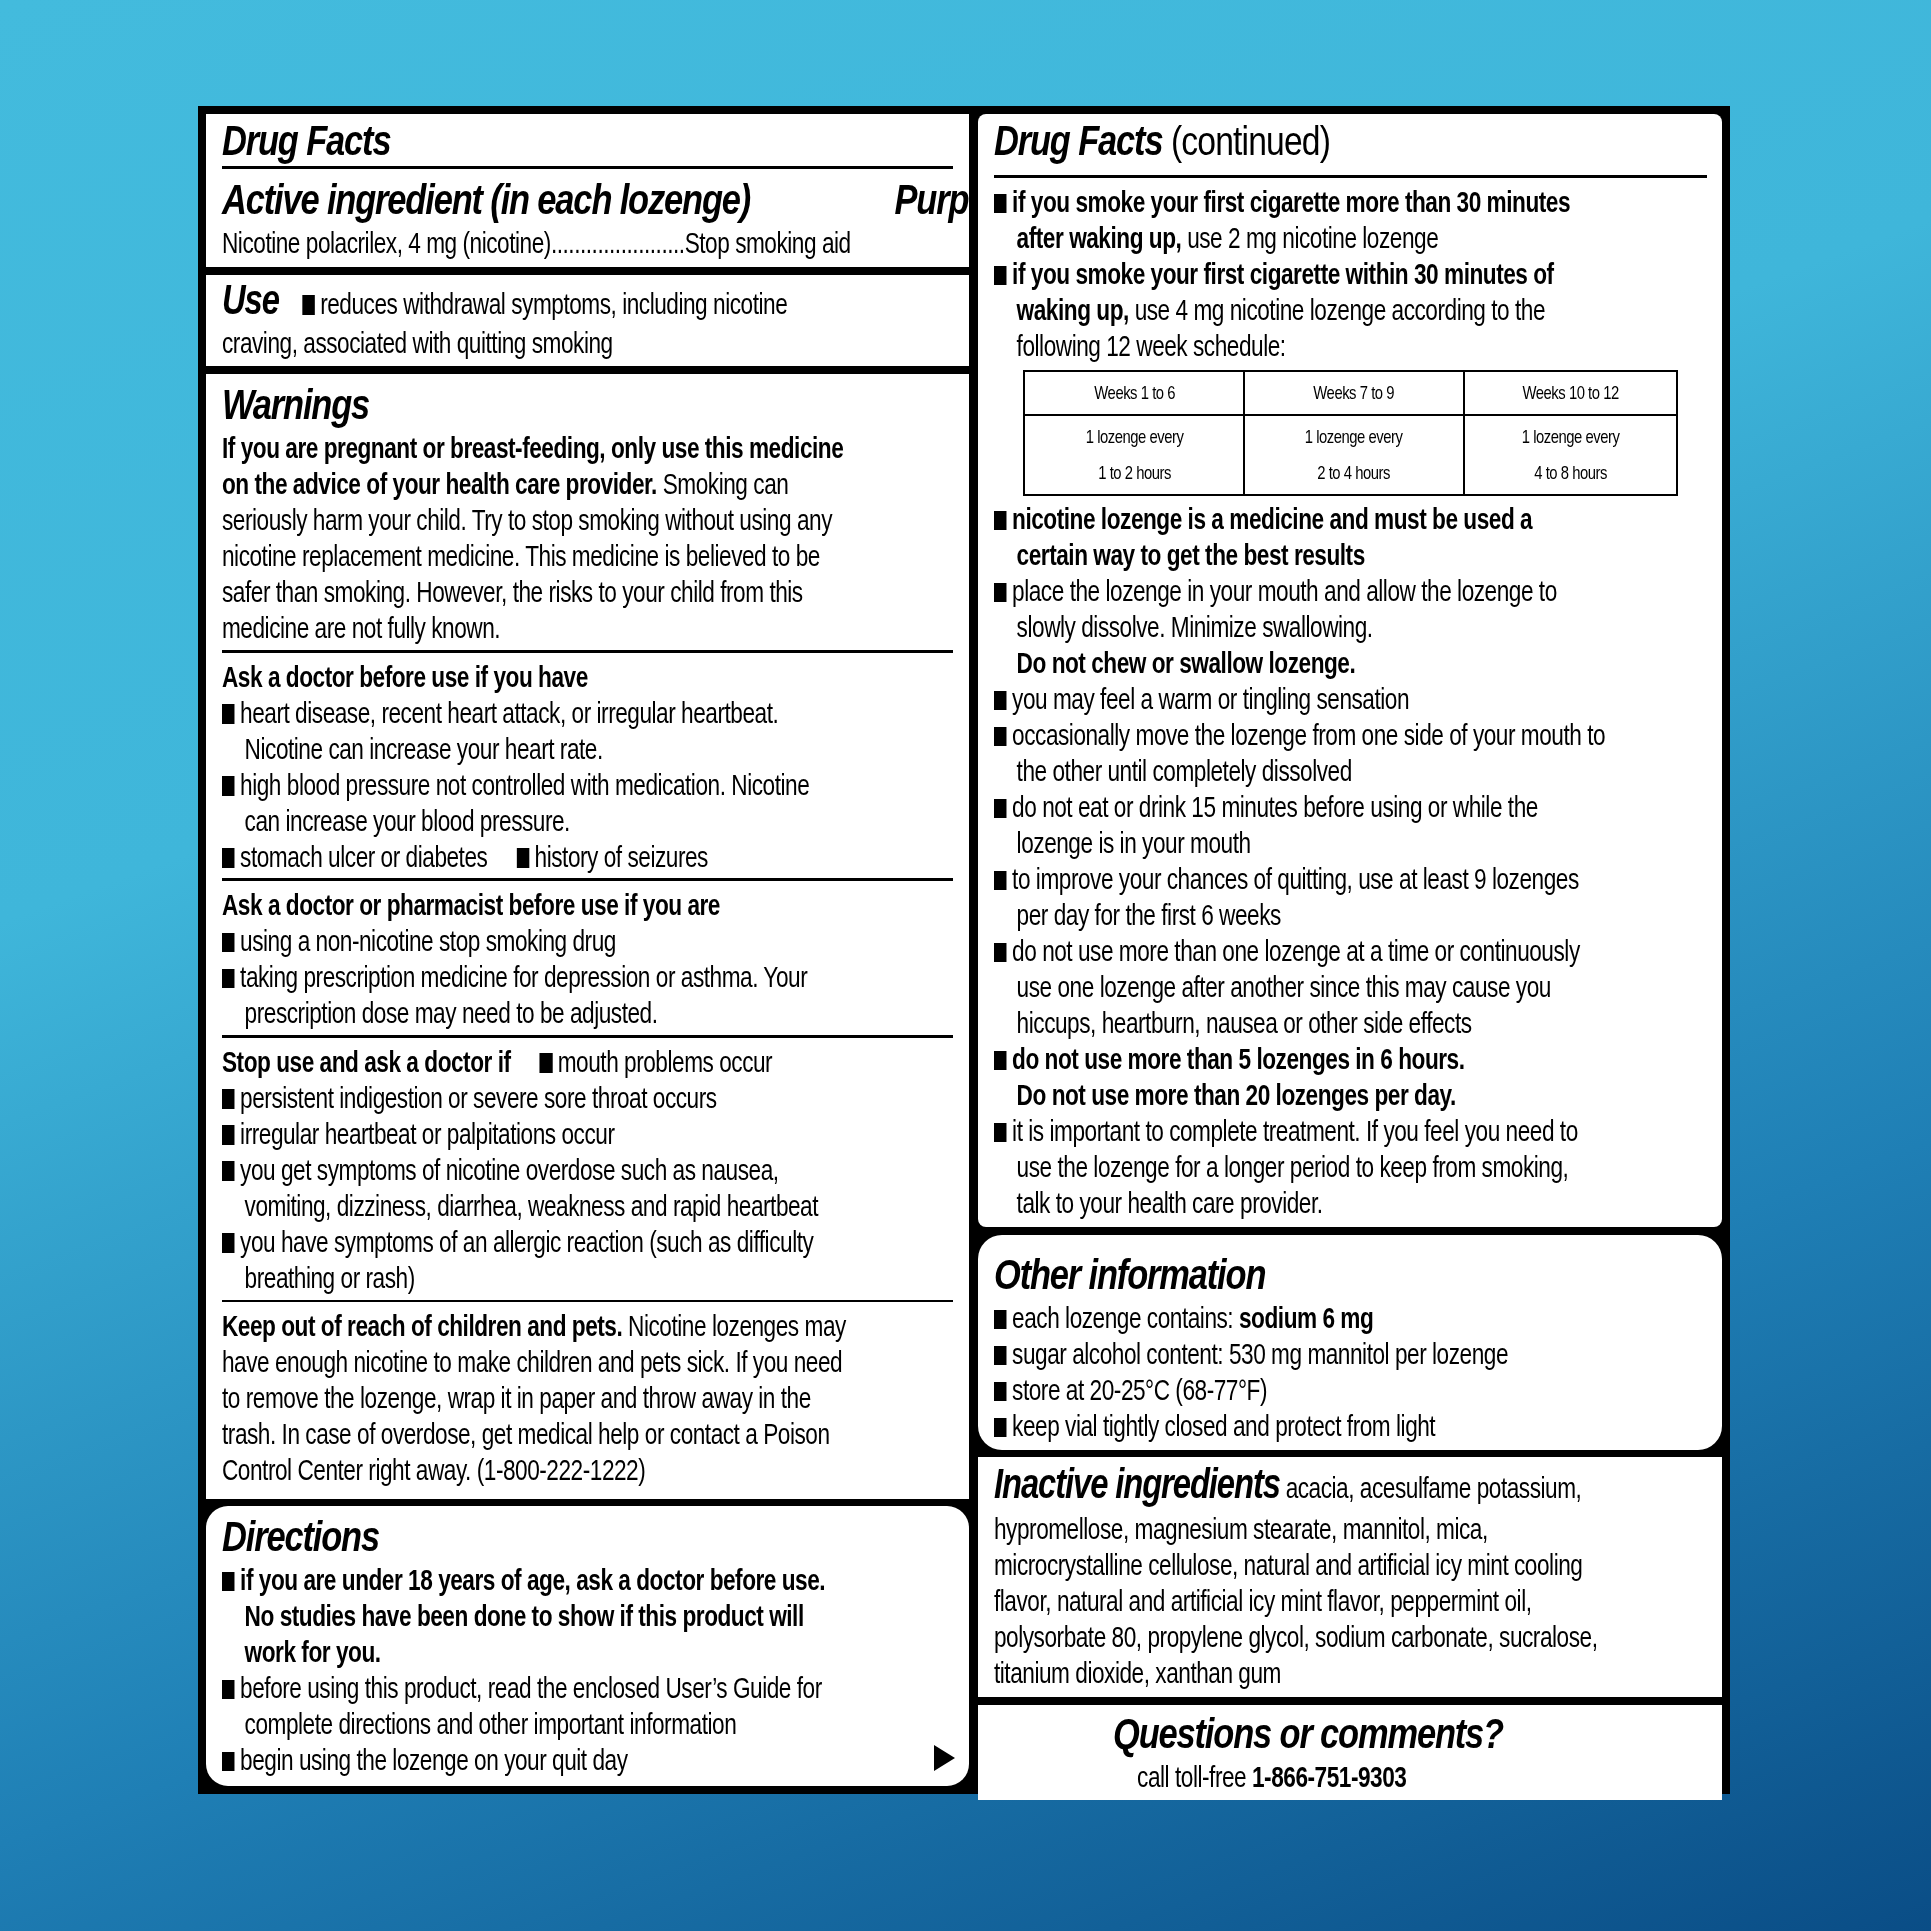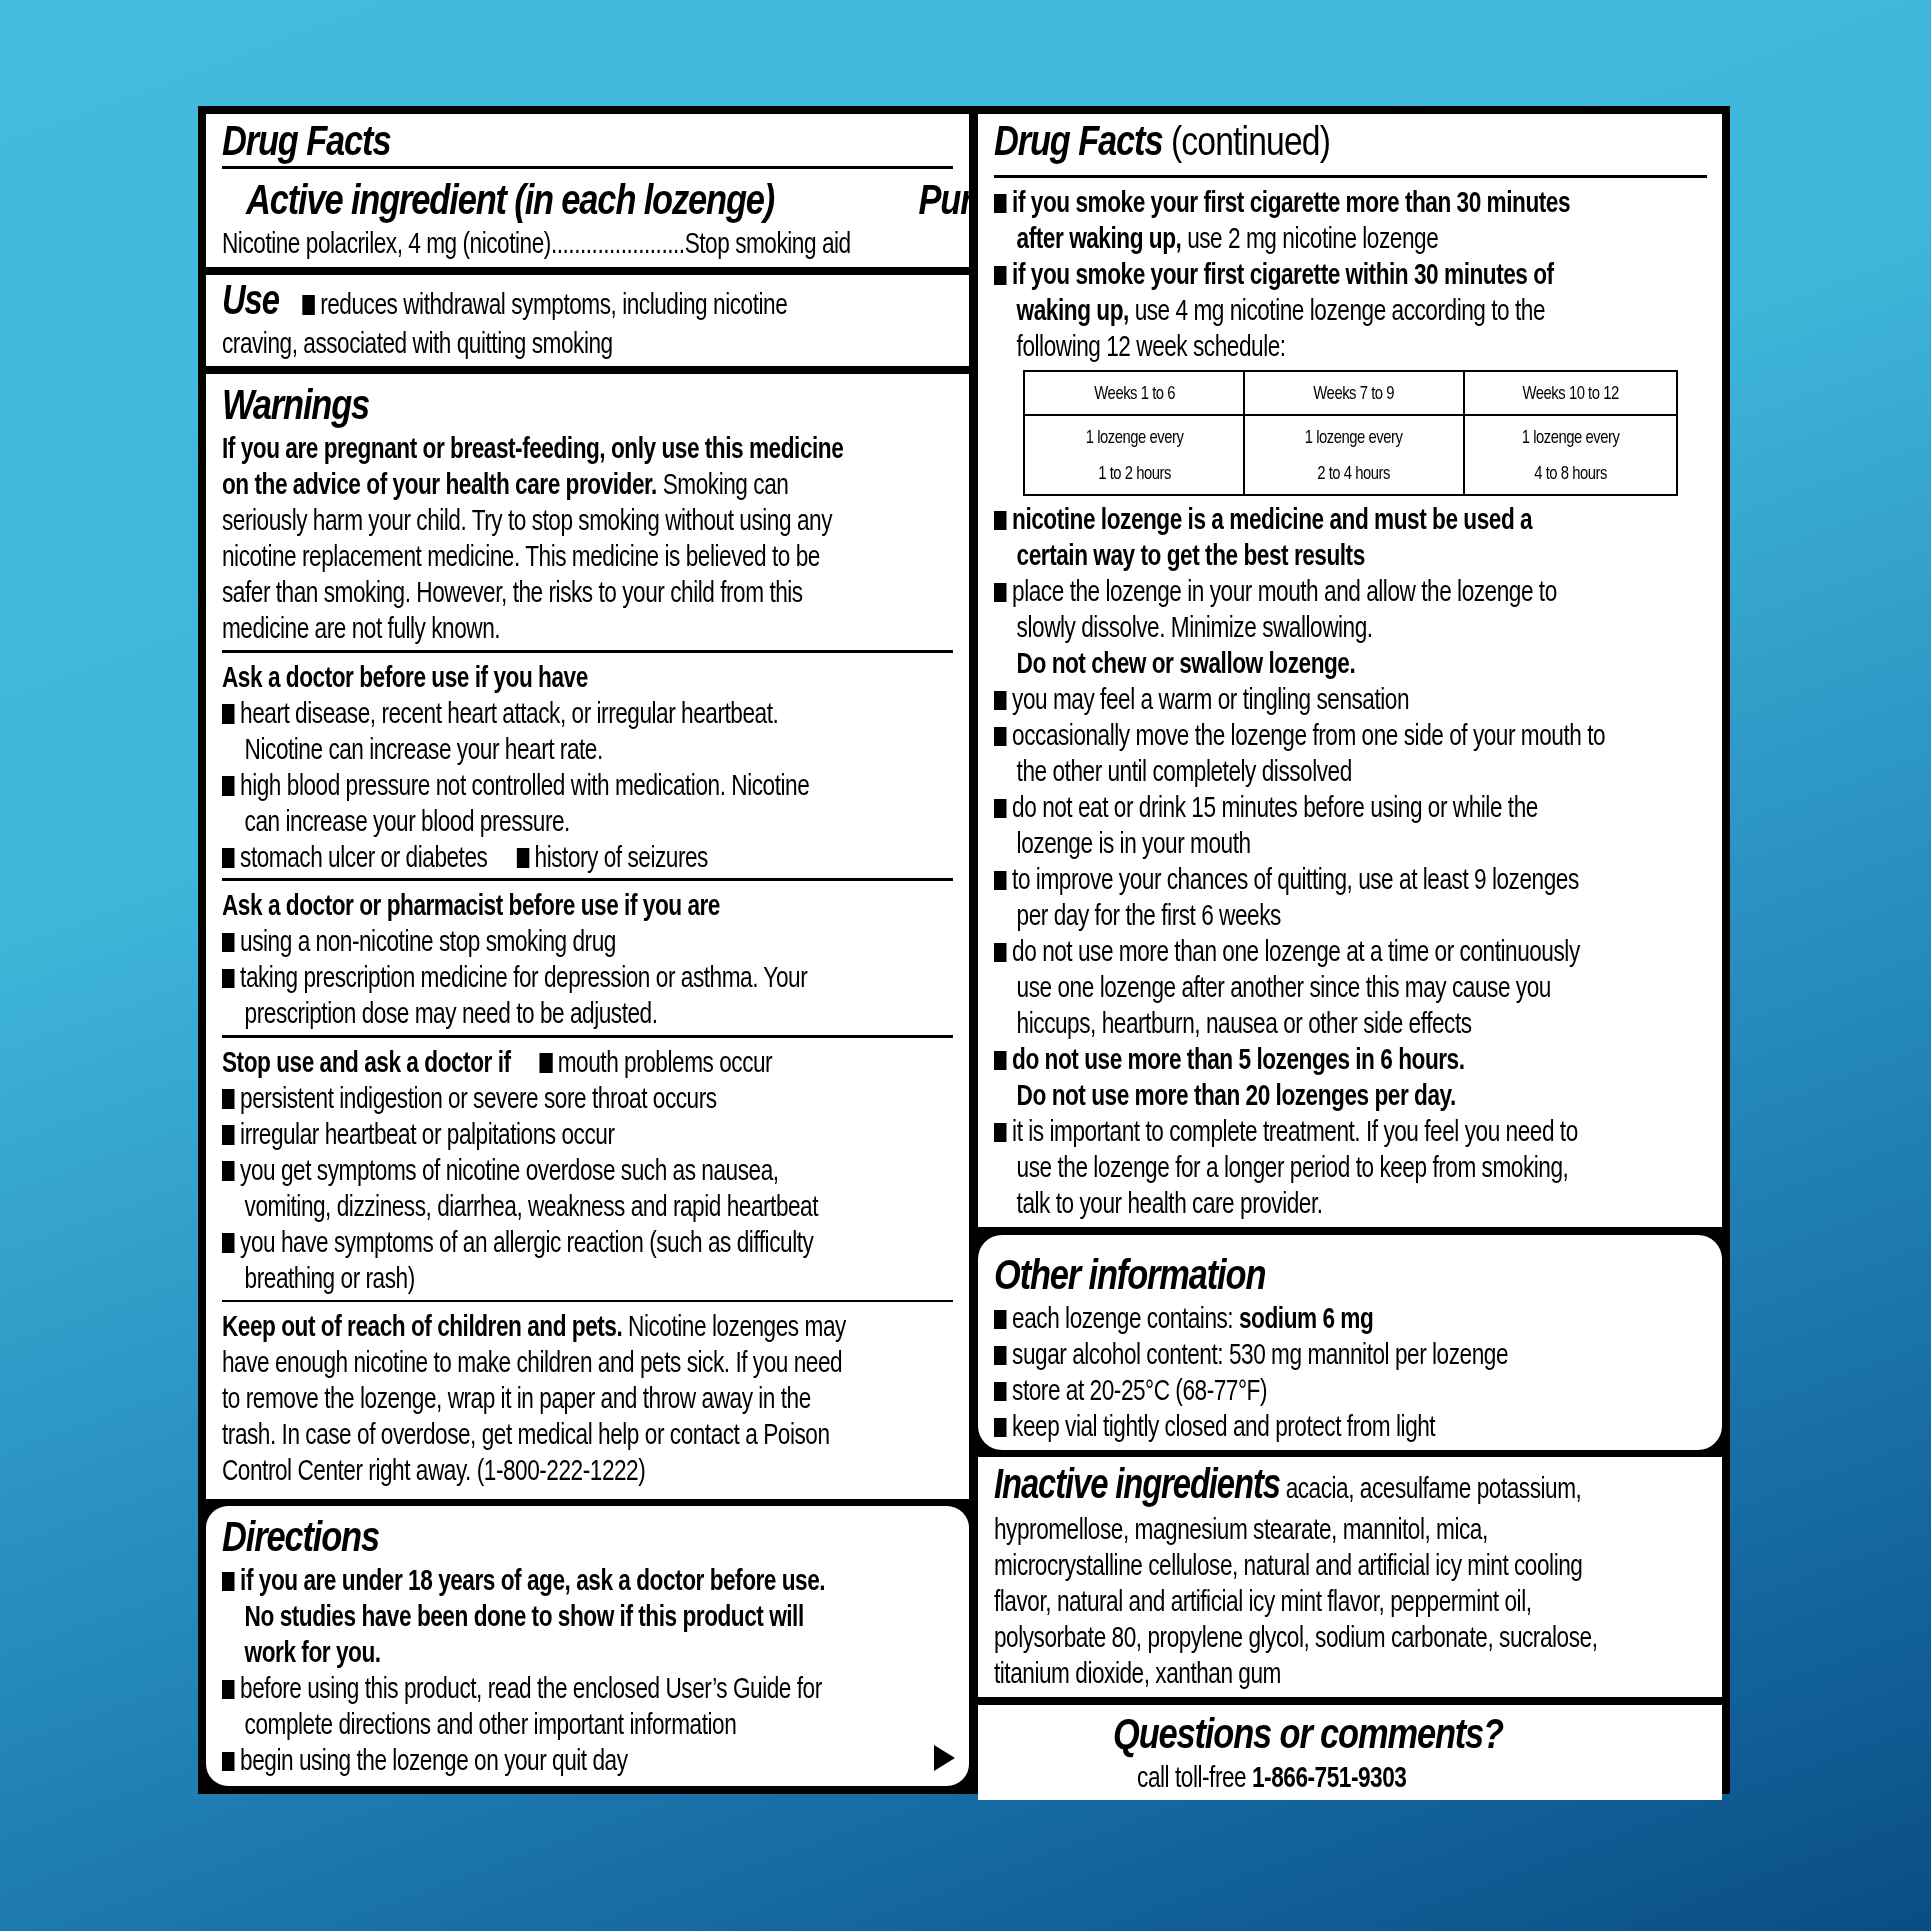--- a/index.html
+++ b/index.html
@@ -68,21 +68,21 @@
 </head>
 <body>
 
 <div class="panel">
 
   <div class="col left">
 
     <div class="box" style="padding-top:1.9px;">
       <div class="h1">Drug Facts</div>
       <div class="rule" style="margin-top:0;"></div>
-      <div style="display:flex; justify-content:space-between; align-items:baseline;margin-left:24px;">
+      <div style="display:flex; justify-content:space-between; align-items:baseline;">
         <span class="h1">Active ingredient (in each lozenge)</span>
         <span class="h1" style="transform-origin:right center;">Purpose</span>
       </div>
       <div class="t"><span>Nicotine polacrilex, 4 mg (nicotine).......................</span><span>Stop smoking aid</span></div>
     </div>
     <div class="gap"></div>
 
     <div class="box">
       <div class="t" style="line-height:42px;"><span class="h-inline">Use</span>&nbsp;&nbsp;&nbsp;&nbsp;<span class="bullet"></span><span>reduces withdrawal symptoms, including nicotine</span></div>
       <div class="t">craving, associated with quitting smoking</div>
@@ -137,21 +137,21 @@
       <div class="t ind"><b>work for you.</b></div>
       <div class="t"><span class="bullet"></span><span>before using this product, read the enclosed User’s Guide for</span></div>
       <div class="t ind">complete directions and other important information</div>
       <div class="t"><span class="bullet"></span><span>begin using the lozenge on your quit day</span></div>
       <div class="arrow-icon"></div>
     </div>
   </div>
 
   <div class="col right">
 
-    <div class="box fill" style="padding-top:1.9px;">
+    <div class="box fill" style="padding-top:1.9px;border-radius:8px;">
       <div class="scale-wrap" style="transform:scaleX(0.82); transform-origin:left center; line-height:50px;">
         <span class="h2" style="font-size:42px;">Drug Facts</span><span style="font-size:41px; letter-spacing:-1px;"> (continued)</span>
       </div>
       <div class="rule" style="margin-top:0;"></div>
 
       <div class="t"><span class="bullet"></span><b>if you smoke your first cigarette more than 30 minutes</b></div>
       <div class="t ind"><b>after waking up,</b><span> use 2 mg nicotine lozenge</span></div>
       <div class="t"><span class="bullet"></span><b>if you smoke your first cigarette within 30 minutes of</b></div>
       <div class="t ind"><b>waking up,</b><span> use 4 mg nicotine lozenge according to the</span></div>
       <div class="t ind">following 12 week schedule:</div>

